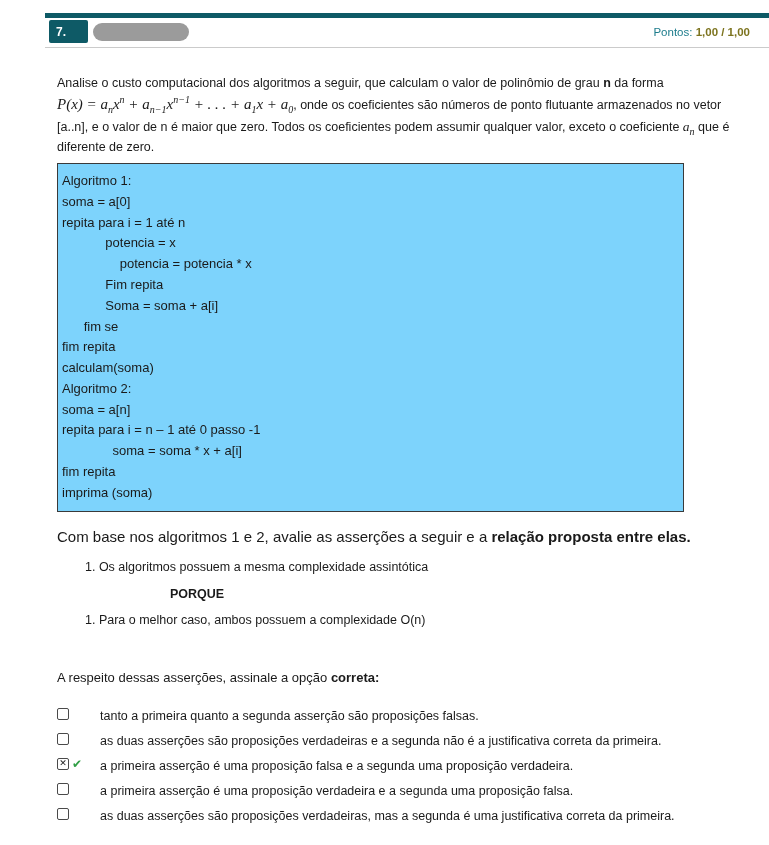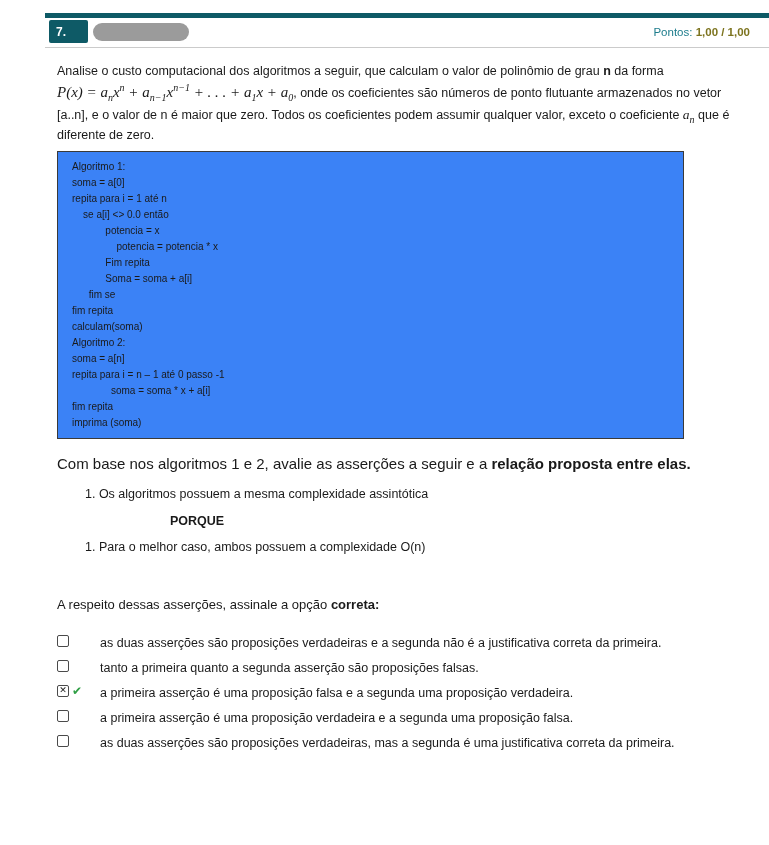--- a/index.html
+++ b/index.html
@@ -20,32 +20,32 @@
     padding:5px 0 0 7px; border-radius:2px;
   }
   .pill { position:absolute; left:44px; top:3px; width:96px; height:18px; background:#9b9b9b; border-radius:9px; }
   .points { position:absolute; right:19px; top:6px; font-size:11.5px; white-space:nowrap; }
   .plabel { color:#1d7c8c; }
   .pvalue { font-weight:bold; color:#7d741f; }
   .sep { position:absolute; left:45px; right:0; top:47px; height:0; border-top:1px solid #cbcbcb; }
 
   
   .content { position:absolute; left:57px; top:54px; width:682px; }
-  .intro { margin-top:8px; font-size:12.5px; line-height:1.55; width:680px; }
+  .intro { margin-top:20px; font-size:12.5px; line-height:1.55; width:680px; }
   .formula { font-family:"Liberation Serif","DejaVu Serif",serif; font-style:italic; font-size:15px; white-space:nowrap; }
   .formula i { font-style:italic; }
   .formula sub, .formula sup, .coefwrap sub { font-size:10px; line-height:0; }
   .coefwrap { font-family:"Liberation Serif","DejaVu Serif",serif; font-style:italic; font-size:13.5px; }
 
   .codebox {
     margin-top:6px; width:627px;
     border:1px solid #3a3a3a;
-    padding:7px 14px;
-    font-size:10px; line-height:1.6;
-    background:#3b82f6;
+    padding:7px 4px;
+    font-size:13px; line-height:1.6;
+    background:#7dd3fc;
   }
   .cl { white-space:pre; }
 
   .based { margin-top:14px; font-size:15px; line-height:1.5; }
   .aitem { margin:10px 0 0 28px; font-size:12.5px; line-height:1.5; }
   .porque { margin:10px 0 0 113px; font-size:12.5px; font-weight:bold; }
   .prompt { margin-top:40px; font-size:13px; }
 
   .options { margin-top:22px; }
   .option { display:flex; align-items:flex-start; margin-bottom:7px; font-size:12.5px; }
@@ -79,21 +79,20 @@
   <div class="sep"></div>
 
   <div class="content">
 
     <p class="intro"><span>Analise o custo computacional dos algoritmos a seguir, que calculam o valor de polinômio de grau </span><b>n</b><span> da forma </span><span class="formula"><i>P(x) = a</i><sub>n</sub><i>x</i><sup>n</sup><i> + a</i><sub>n−1</sub><i>x</i><sup>n−1</sup><i> + . . . + a</i><sub>1</sub><i>x + a</i><sub>0</sub></span><span>, onde os coeficientes são números de ponto flutuante armazenados no vetor [a..n], e o valor de n é maior que zero. Todos os coeficientes podem assumir qualquer valor, exceto o coeficiente </span><span class="coefwrap"><i>a</i><sub>n</sub></span><span> que é diferente de zero.</span></p>
 
     <div class="codebox">
       <div class="cl">Algoritmo 1:</div>
       <div class="cl">soma = a[0]</div>
       <div class="cl">repita para i = 1 até n</div>
-      <div class="cl">    se a[i] &lt;&gt; 0.0 então</div>
       <div class="cl">            potencia = x</div>
       <div class="cl">                potencia = potencia * x</div>
       <div class="cl">            Fim repita</div>
       <div class="cl">            Soma = soma + a[i]</div>
       <div class="cl">      fim se</div>
       <div class="cl">fim repita</div>
       <div class="cl">calculam(soma)</div>
       <div class="cl">Algoritmo 2:</div>
       <div class="cl">soma = a[n]</div>
       <div class="cl">repita para i = n – 1 até 0 passo -1</div>
@@ -112,29 +111,29 @@
 
     <p class="prompt"><span>A respeito dessas asserções, assinale a opção </span><b>correta:</b></p>
 
     <div class="options">
 
       <div class="option">
         <span class="cbcol">
             <span class="box"></span>
             <span class="mark"></span>
           </span>
-        <span class="otext">as duas asserções são proposições verdadeiras e a segunda não é a justificativa correta da primeira.</span>
+        <span class="otext">tanto a primeira quanto a segunda asserção são proposições falsas.</span>
       </div>
 
       <div class="option">
         <span class="cbcol">
             <span class="box"></span>
             <span class="mark"></span>
           </span>
-        <span class="otext">tanto a primeira quanto a segunda asserção são proposições falsas.</span>
+        <span class="otext">as duas asserções são proposições verdadeiras e a segunda não é a justificativa correta da primeira.</span>
       </div>
 
       <div class="option checked">
         <span class="cbcol">
             <span class="box">✕</span>
             <span class="mark" style="color: rgb(47, 158, 68);">✔</span>
           </span>
         <span class="otext">a primeira asserção é uma proposição falsa e a segunda uma proposição verdadeira.</span>
       </div>
 

